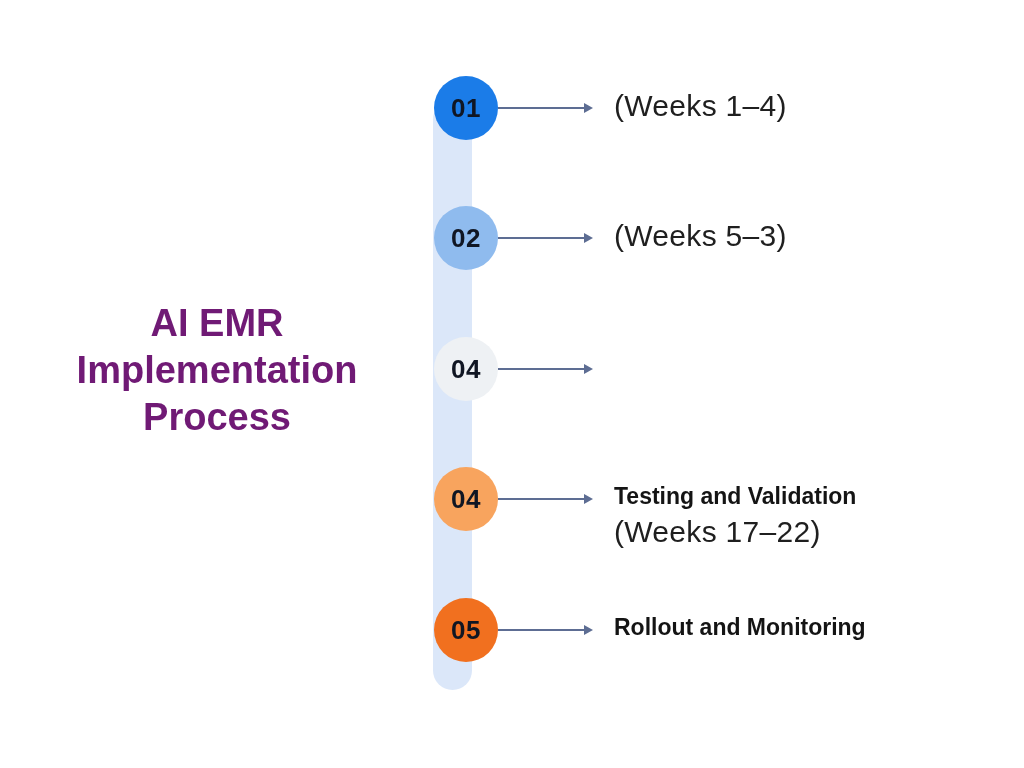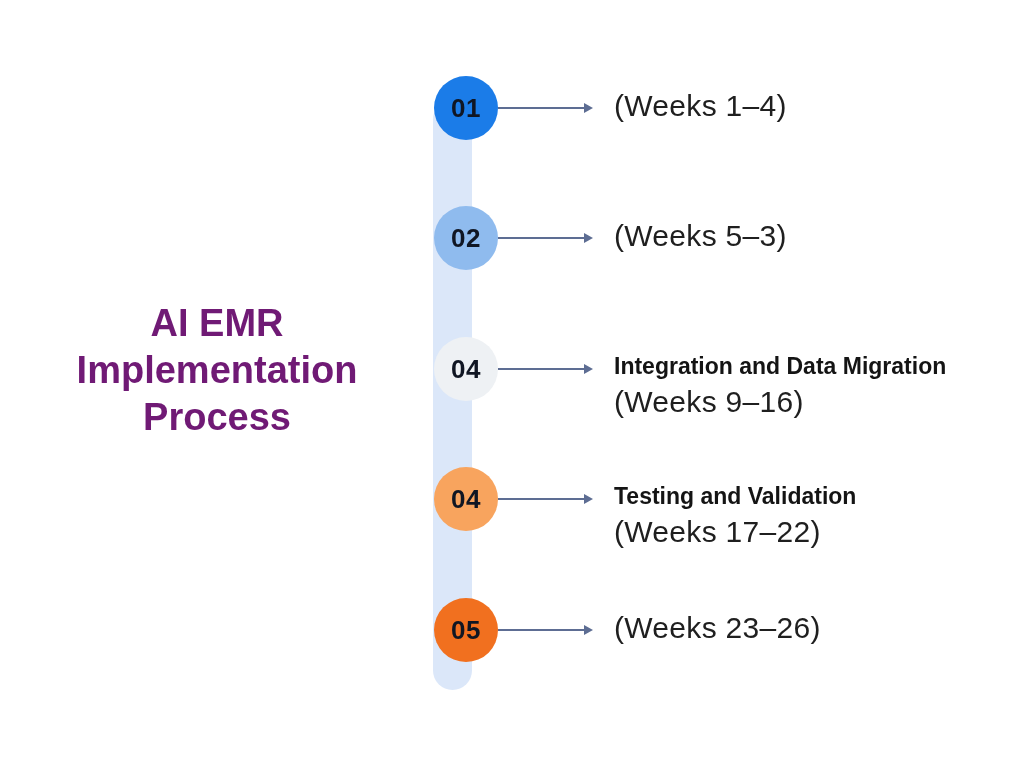--- a/index.html
+++ b/index.html
@@ -138,24 +138,20 @@
     </div>
   </div>
 
   <div class="step step-3">
     <div class="circle" style="background-color: rgb(238, 241, 244);">
       <span>04</span>
     </div>
     <div class="arrow">
       <span class="arrow-head"></span>
     </div>
-    <div class="label">
-      <div class="step-title">Integration and Data Migration</div>
-      <div class="step-weeks">(Weeks 9–16)</div>
-    </div>
   </div>
 
   <div class="step step-4">
     <div class="circle" style="background-color: rgb(248, 164, 94); justify-content: center;">
       <span>04</span>
     </div>
     <div class="arrow">
       <span class="arrow-head"></span>
     </div>
     <div class="label">
@@ -165,17 +161,17 @@
   </div>
 
   <div class="step step-5">
     <div class="circle" style="background-color: rgb(241, 112, 31);">
       <span>05</span>
     </div>
     <div class="arrow">
       <span class="arrow-head"></span>
     </div>
     <div class="label">
-      <div class="step-weeks">(Weeks 23–26)</div>
+      <div class="step-title">Rollout and Monitoring</div>
     </div>
   </div>
 
 </div>
 
 </body></html>

